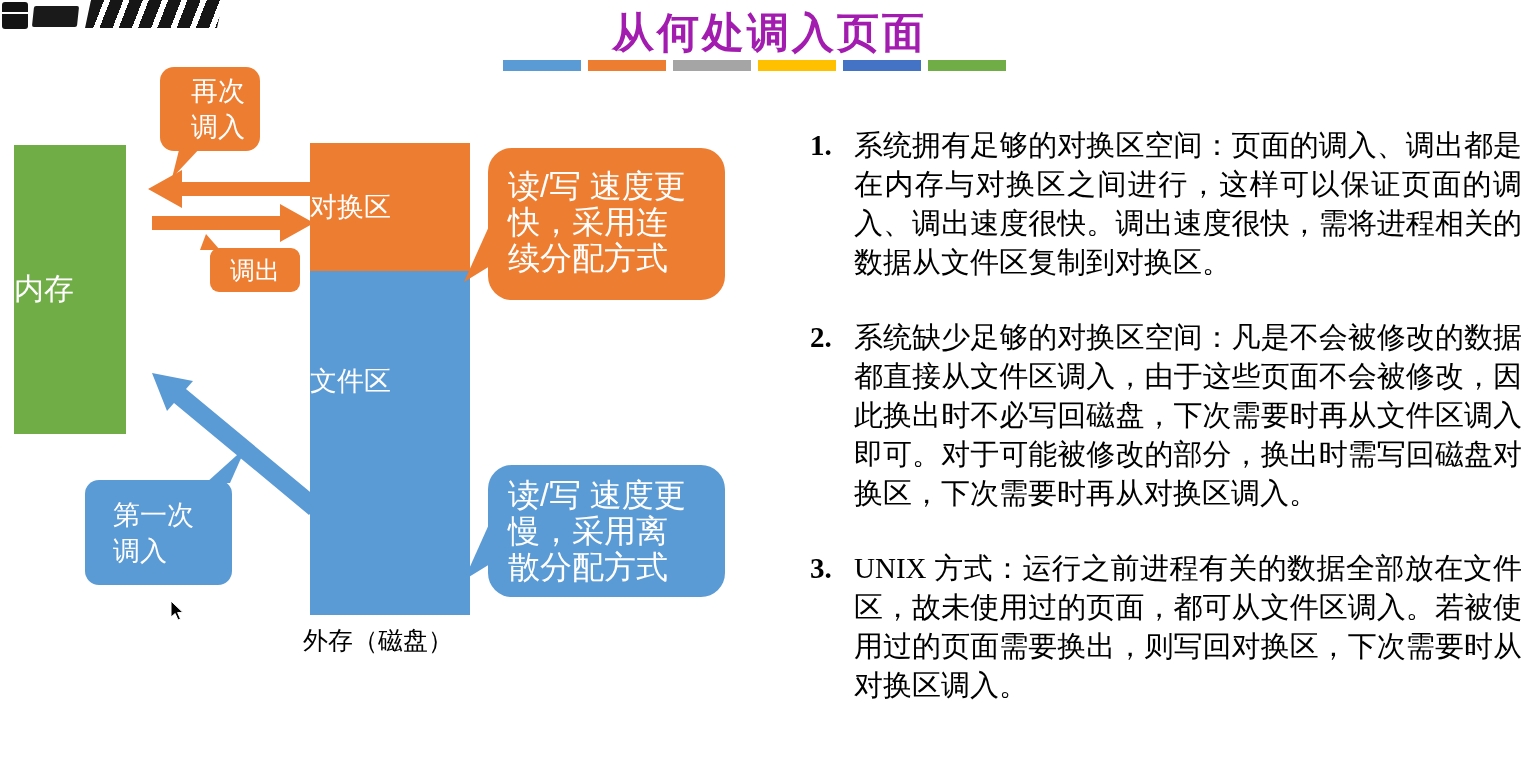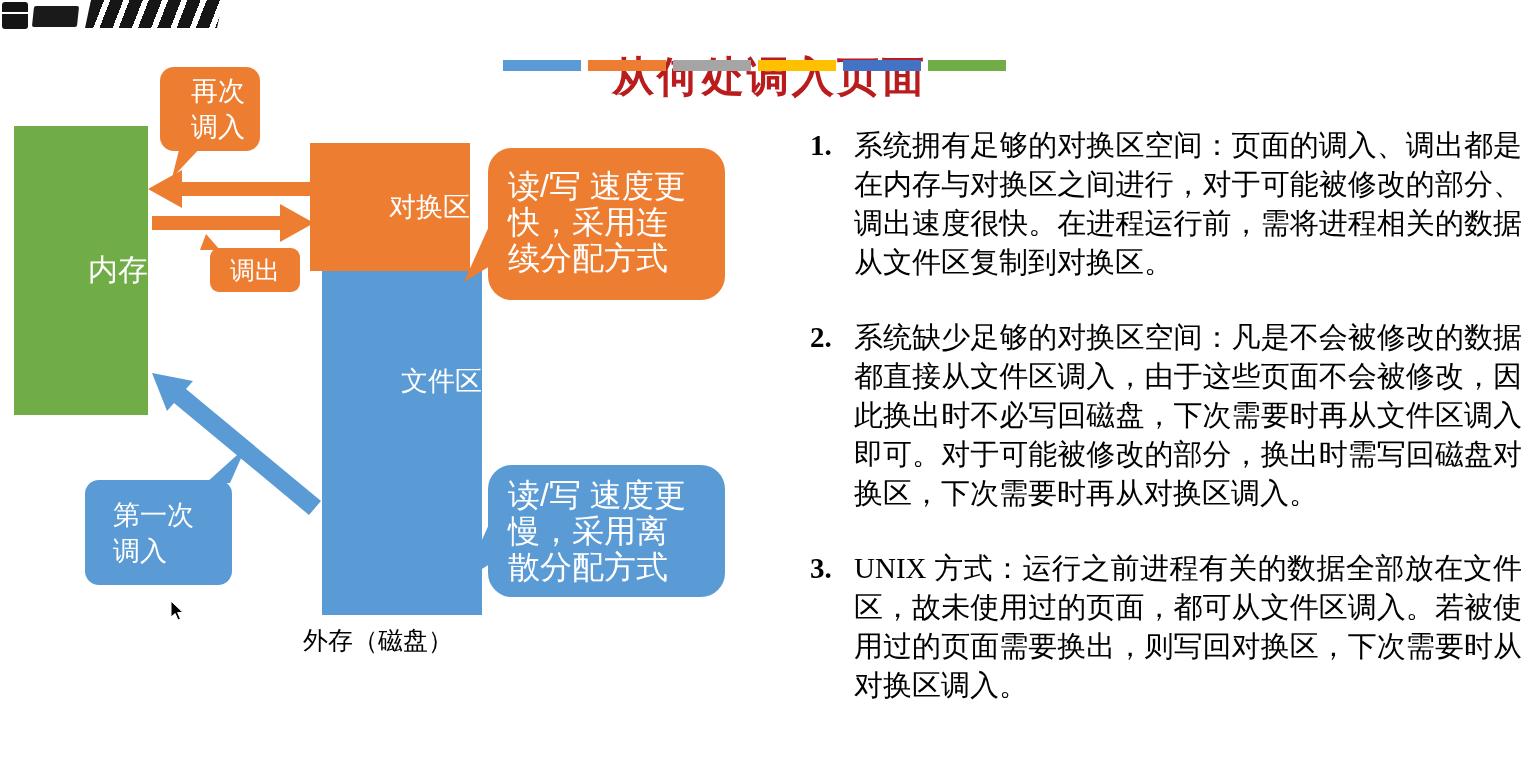--- a/index.html
+++ b/index.html
@@ -21,22 +21,22 @@
           transform:skewX(-12deg); }
 
   
   .title { position:absolute; left:0; top:5px; width:100%; text-align:center;
            font-size:42px; font-weight:bold; letter-spacing:3px;
            font-family:"Liberation Serif", serif; }
   .title-underline { position:absolute; left:503px; top:60px; display:flex; gap:7px; }
   .seg { width:78px; height:11px; }
 
   
-  .blk { position:absolute; color:#ffffff; display:flex; align-items:center; justify-content:flex-end; }
-  .memory    { left:14px;  top:126px; width:134px; height:289px; font-size:30px; }
+  .blk { position:absolute; color:#ffffff; display:flex; align-items:center; justify-content:flex-start; }
+  .memory    { left:14px;  top:145px; width:112px; height:289px; font-size:30px; }
   .swap-area { left:310px; top:143px; width:160px; height:128px; font-size:27px; }
   .file-area { left:310px; top:271px; width:160px; height:344px; font-size:27px;
                align-items:flex-start; padding-top:92px; }
   .disk-label { position:absolute; left:303px; top:624px; width:194px; text-align:left;
                 font-size:25px; color:#000; font-family:"Liberation Serif", serif; }
 
   
   .callout { position:absolute; color:#ffffff; display:flex; align-items:center; justify-content:center; }
   .preline { white-space:pre-line; }
   .reload    { left:160px; top:67px;  width:100px; height:84px;  border-radius:14px; font-size:27px; line-height:36px;padding-left:16px; }
@@ -62,21 +62,21 @@
 <body>
 
 <div class="slide">
 
   <div class="watermark">
     <span class="wm wm-a"></span>
     <span class="wm wm-b"></span>
     <span class="wm wm-c"></span>
   </div>
 
-  <h1 class="title" style="color: #b91c1c; margin-top: 44px;">从何处调入页面</h1>
+  <h1 class="title" style="color: #a21caf;">从何处调入页面</h1>
   <div class="title-underline">
     <span class="seg" style="background: rgb(91, 155, 213);"></span>
     <span class="seg" style="background: rgb(237, 125, 49);"></span>
     <span class="seg" style="background: rgb(165, 165, 165);"></span>
     <span class="seg" style="background: rgb(255, 192, 0);"></span>
     <span class="seg" style="background: rgb(68, 114, 196);"></span>
     <span class="seg" style="background: rgb(112, 173, 71);"></span>
   </div>
 
   <div class="blk memory" style="background: rgb(112, 173, 71);">
@@ -101,21 +101,21 @@
   <svg class="svgabs" style="left:198px;top:234px" width="30" height="18">
     <polygon points="8,0 22,16 2,16" fill="#ED7D31"></polygon>
   </svg>
   <div class="callout swapout" style="background: rgb(237, 125, 49);">
     <span>调出</span>
   </div>
 
   <div class="blk swap-area" style="background: rgb(237, 125, 49);">
     <span>对换区</span>
   </div>
-  <div class="blk file-area" style="background: rgb(91, 155, 213); margin-left: 12px;">
+  <div class="blk file-area" style="background: rgb(91, 155, 213);">
     <span>文件区</span>
   </div>
   <div class="disk-label">外存（磁盘）</div>
 
   <svg class="svgabs" style="left:452px;top:222px" width="40" height="64">
     <polygon points="38,2 38,44 12,60" fill="#ED7D31"></polygon>
   </svg>
   <div class="bubble bubble-swap" style="background: rgb(237, 125, 49);">
     <span class="preline">读/写 速度更
 快，采用连
@@ -143,21 +143,21 @@
 调入</span>
   </div>
 
   <svg class="svgabs" style="left:170px;top:600px" width="16" height="22">
     <path d="M1,1 L1,17 L5.2,13.5 L8,20 L10.5,19 L7.6,12.6 L13,12.6 Z" fill="#000000" stroke="#ffffff" stroke-width="1"></path>
   </svg>
 
   <div class="notes">
     <div class="note">
       <span class="note-num">1.</span>
-      <p class="note-text">系统拥有足够的对换区空间：页面的调入、调出都是在内存与对换区之间进行，对于可能被修改的部分、调出速度很快。在进程运行前，需将进程相关的数据从文件区复制到对换区。</p>
+      <p class="note-text">系统拥有足够的对换区空间：页面的调入、调出都是在内存与对换区之间进行，这样可以保证页面的调入、调出速度很快。调出速度很快，需将进程相关的数据从文件区复制到对换区。</p>
     </div>
     <div class="note">
       <span class="note-num">2.</span>
       <p class="note-text">系统缺少足够的对换区空间：凡是不会被修改的数据都直接从文件区调入，由于这些页面不会被修改，因此换出时不必写回磁盘，下次需要时再从文件区调入即可。对于可能被修改的部分，换出时需写回磁盘对换区，下次需要时再从对换区调入。</p>
     </div>
     <div class="note">
       <span class="note-num">3.</span>
       <p class="note-text">UNIX 方式：运行之前进程有关的数据全部放在文件区，故未使用过的页面，都可从文件区调入。若被使用过的页面需要换出，则写回对换区，下次需要时从对换区调入。</p>
     </div>
   </div>

